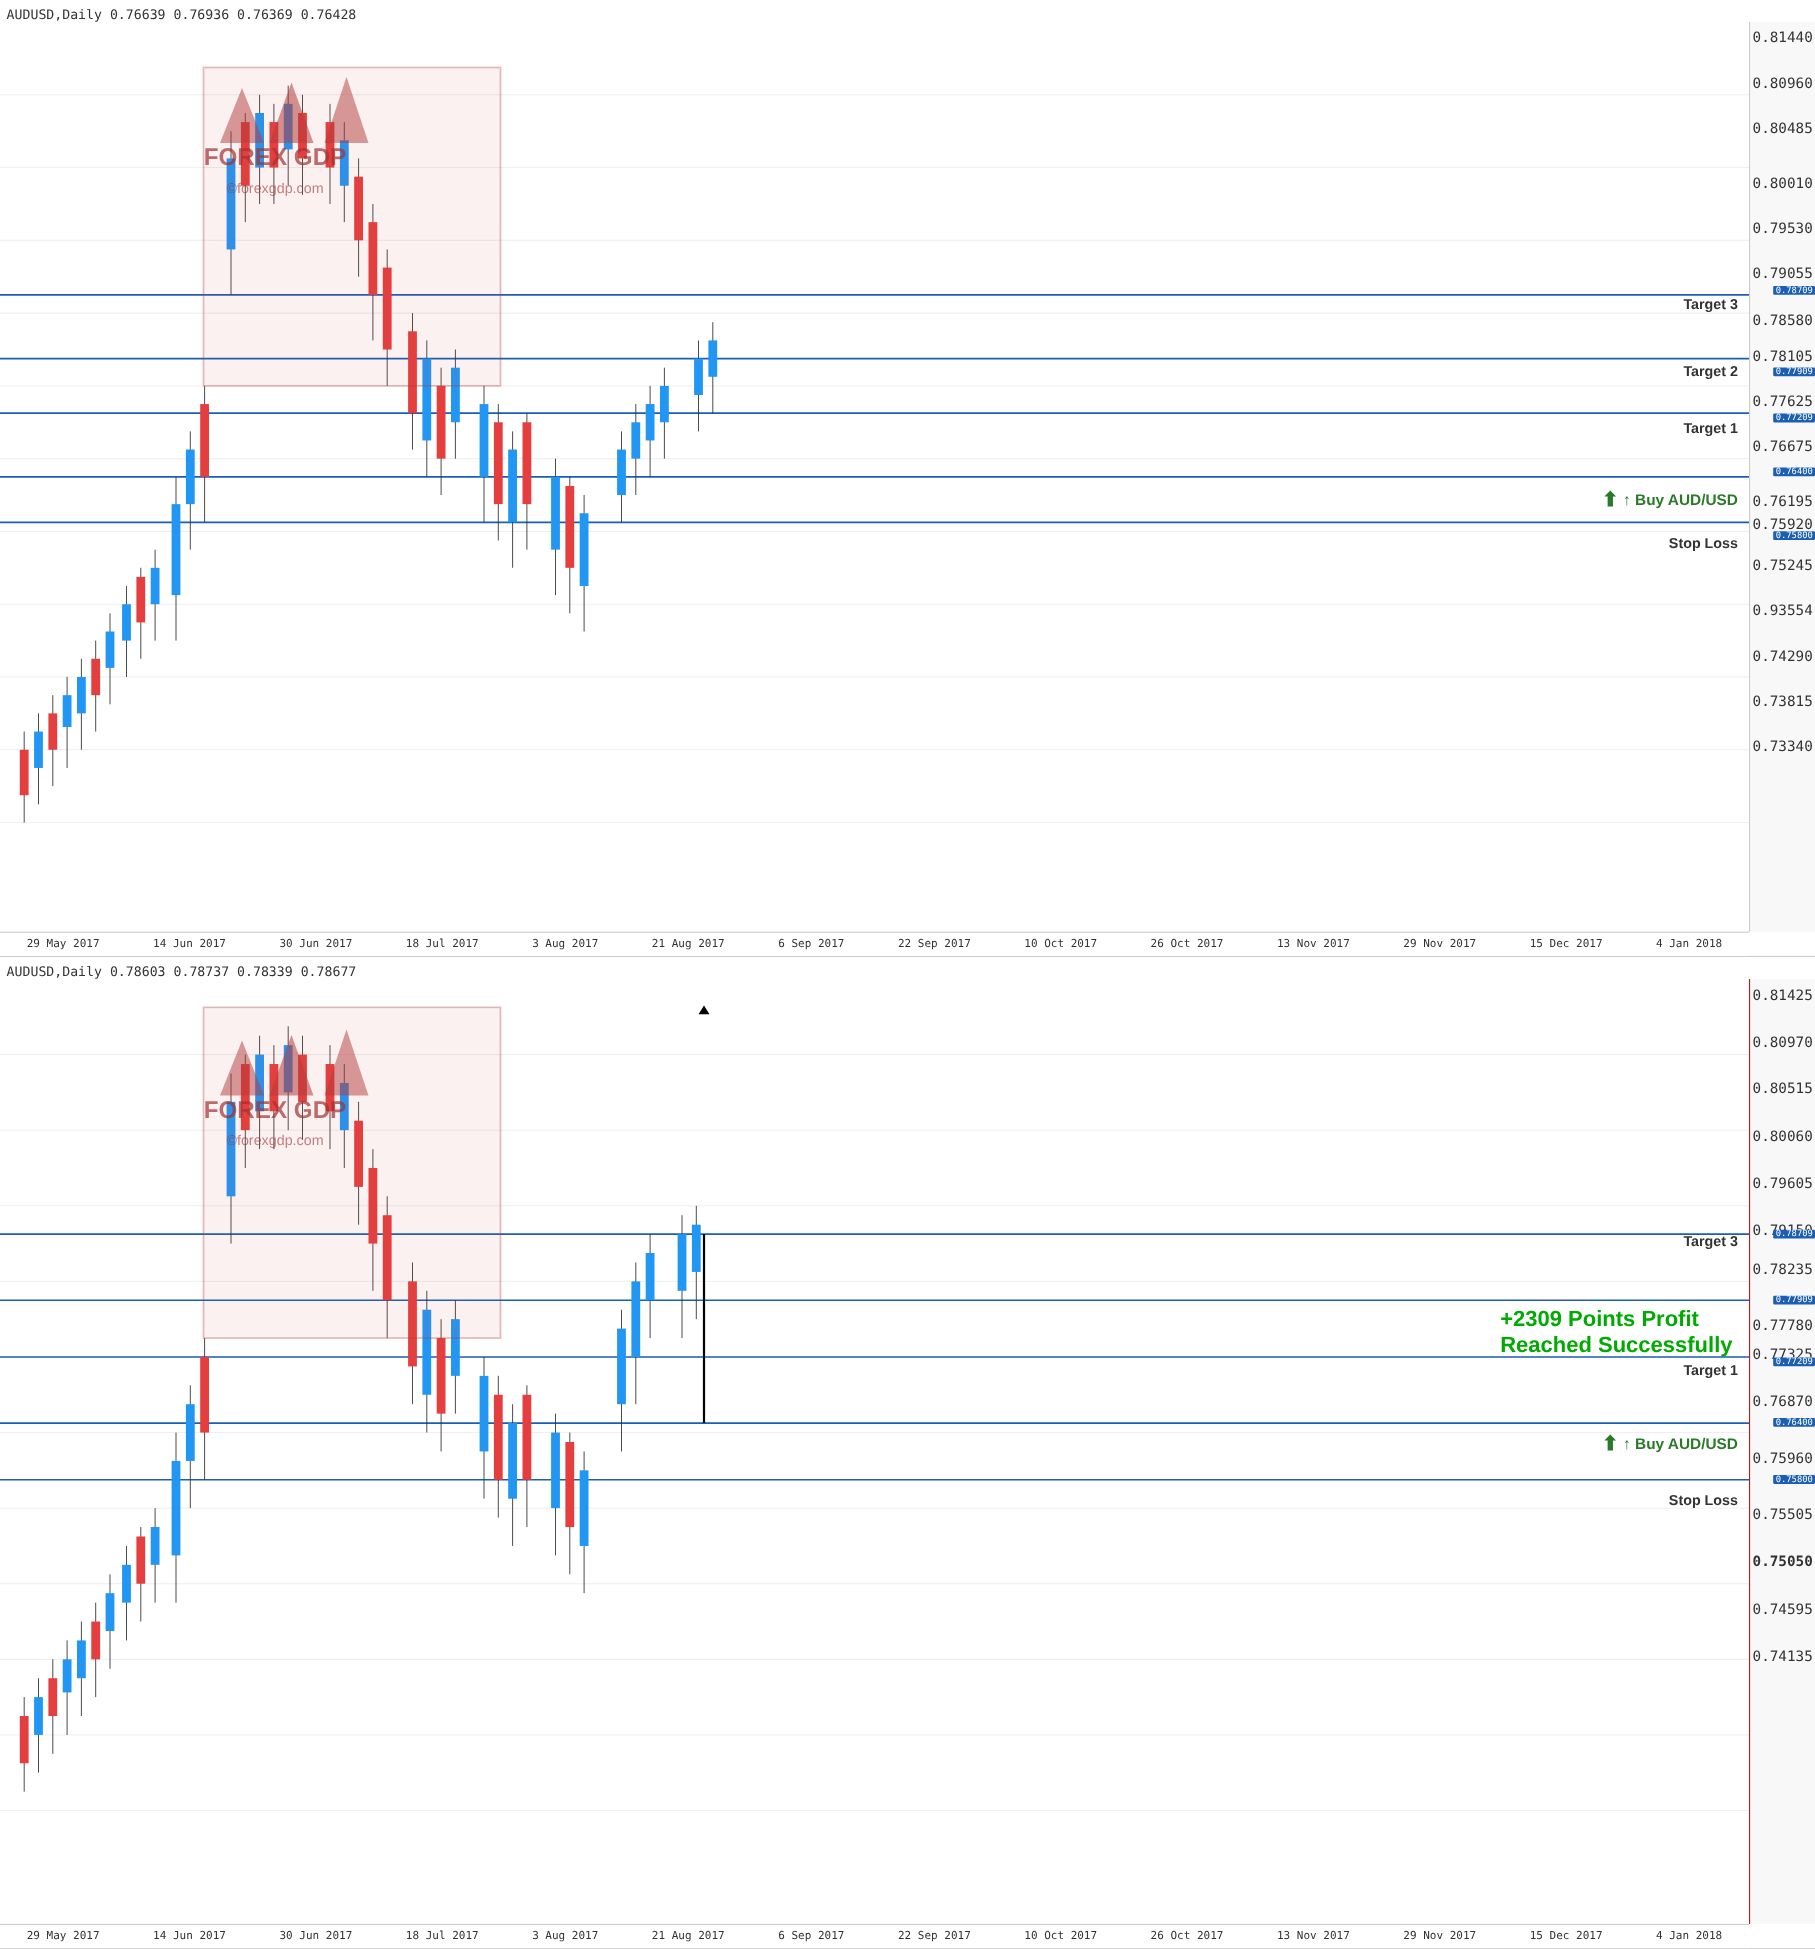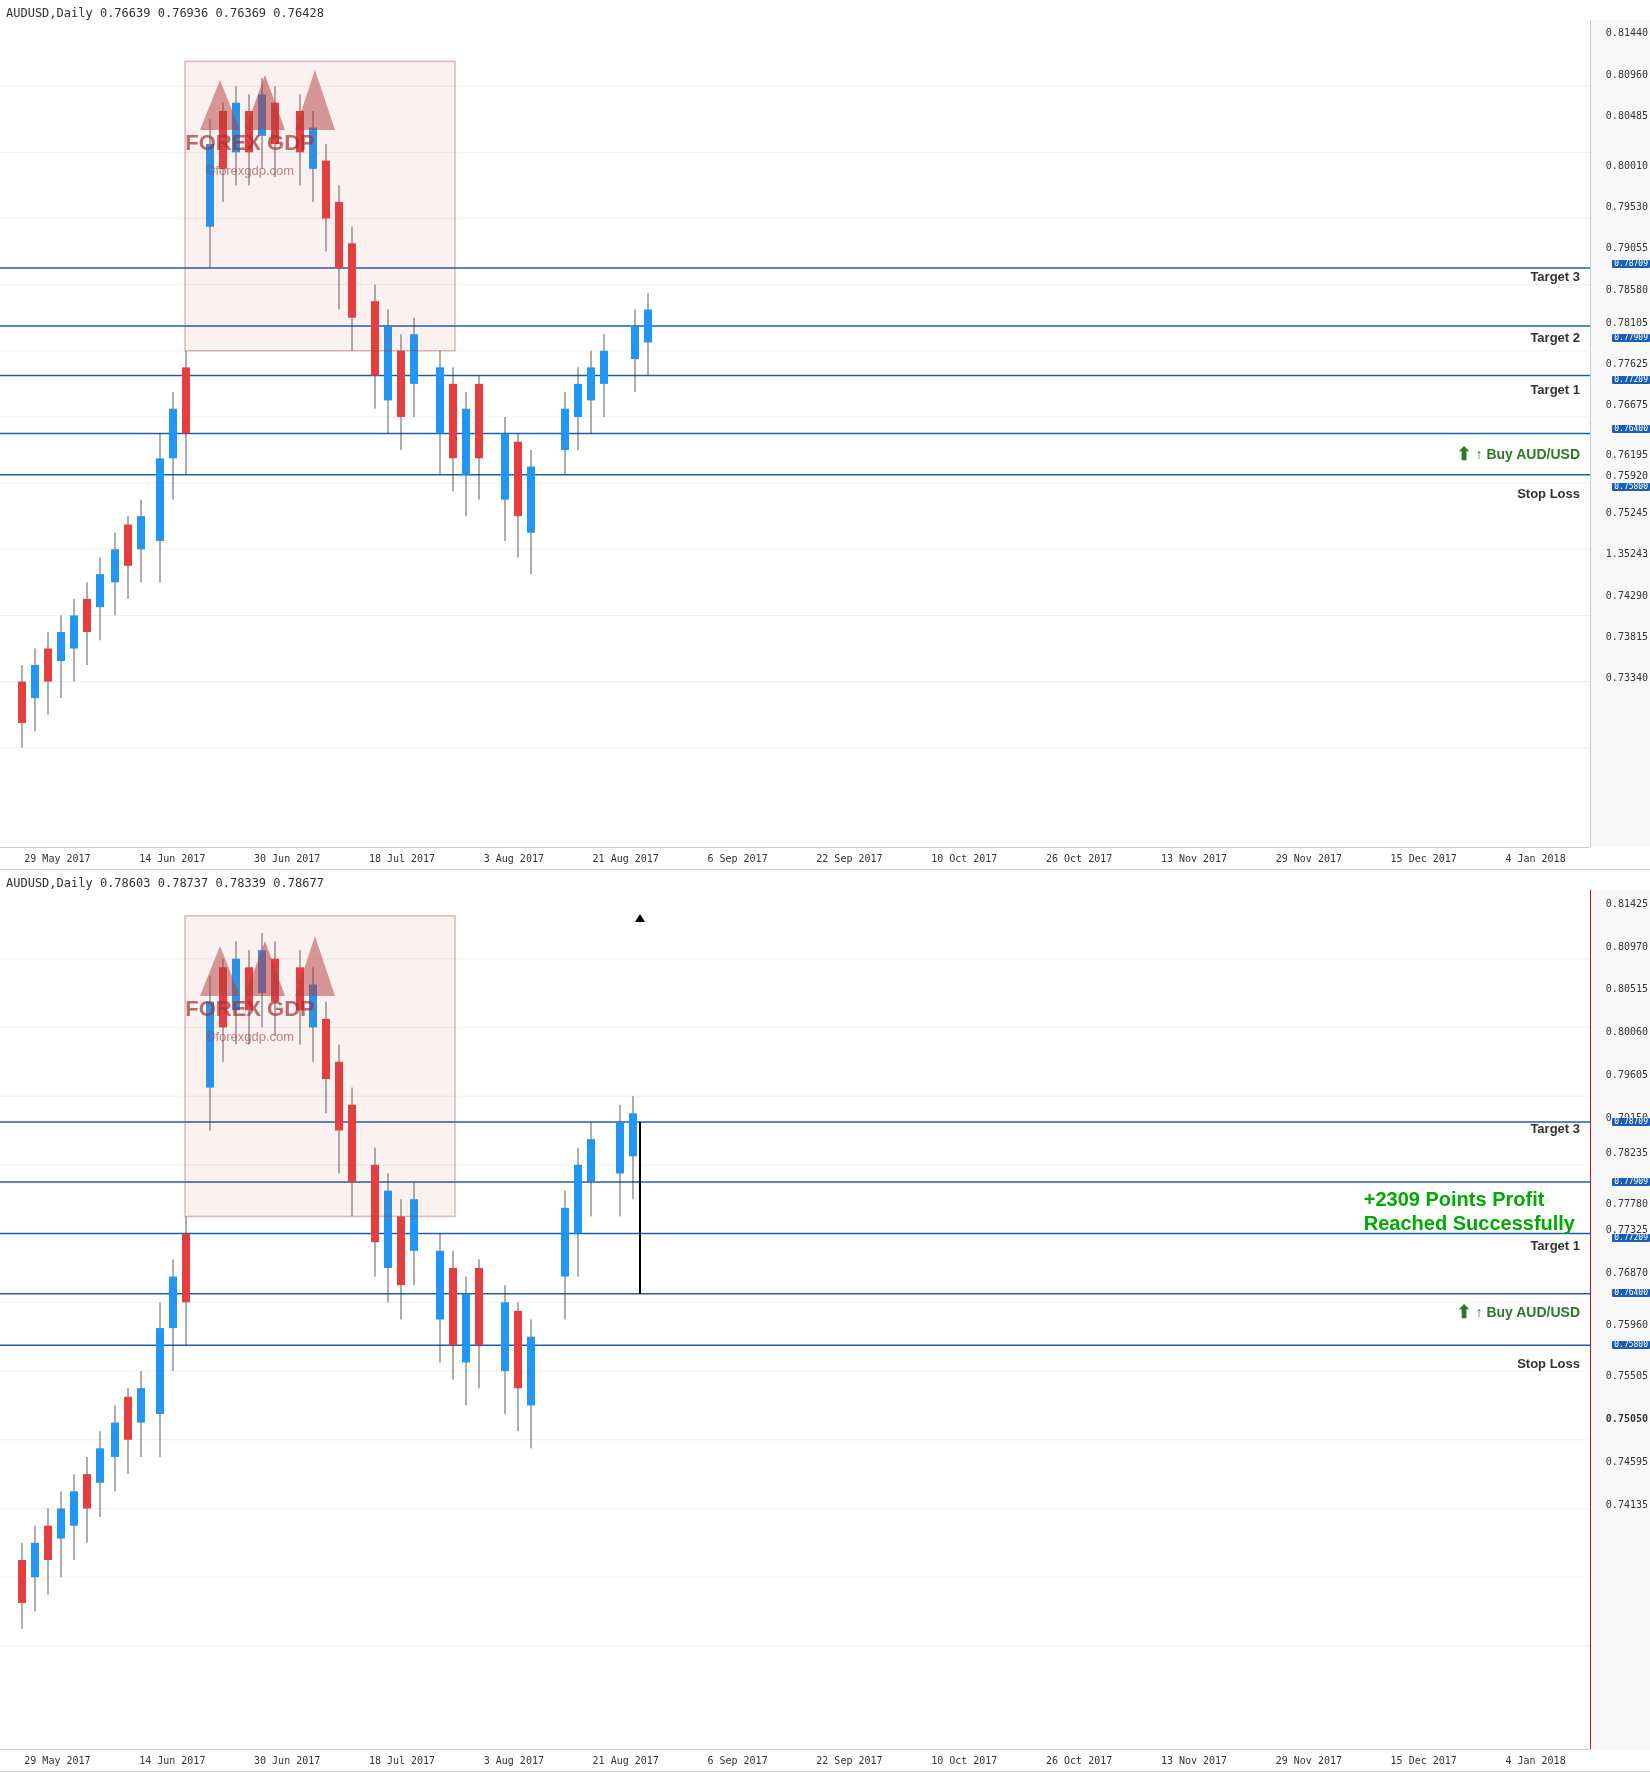--- a/index.html
+++ b/index.html
@@ -40,21 +40,21 @@
     .chart-header {
       position: absolute;
       top: 6px;
       left: 6px;
       font-size: 12px;
       color: #333;
       font-family: monospace;
     }
 
     .price-label {
-      font-size: 10px;
+      font-size: 13px;
       color: #333;
       text-align: right;
       font-family: monospace;
       line-height: 1;
     }
 
     .price-label.highlighted {
       background: #1a5fb4;
       color: #fff;
       padding: 0 2px;
@@ -269,21 +269,21 @@
         <span class="price-label" style="position:absolute; top:36%; right:2px;">0.78105</span>
         <span class="price-label highlighted" style="position:absolute; top:38%; right:0px; font-size:8px;">0.77909</span>
         <span class="price-label" style="position:absolute; top:41%; right:2px;">0.77625</span>
         <span class="price-label highlighted" style="position:absolute; top:43%; right:0px; font-size:8px;">0.77209</span>
         <span class="price-label" style="position:absolute; top:46%; right:2px;">0.76675</span>
         <span class="price-label highlighted" style="position:absolute; top:49%; right:0px; font-size:8px;">0.76400</span>
         <span class="price-label" style="position:absolute; top:52%; right:2px;">0.76195</span>
         <span class="price-label" style="position:absolute; top:54.5%; right:2px;">0.75920</span>
         <span class="price-label highlighted" style="position:absolute; top:56%; right:0px; font-size:8px;">0.75800</span>
         <span class="price-label" style="position:absolute; top:59%; right:2px;">0.75245</span>
-        <span class="price-label" style="position:absolute; top:64%; right:2px;">1.35243</span>
+        <span class="price-label" style="position:absolute; top:64%; right:2px;">0.93554</span>
         <span class="price-label" style="position:absolute; top:69%; right:2px;">0.74290</span>
         <span class="price-label" style="position:absolute; top:74%; right:2px;">0.73815</span>
         <span class="price-label" style="position:absolute; top:79%; right:2px;padding-left:47px;">0.73340</span>
       </div>
     </div>
 
     <div class="date-axis">
       <span>29 May 2017</span>
       <span>14 Jun 2017</span>
       <span>30 Jun 2017</span>

